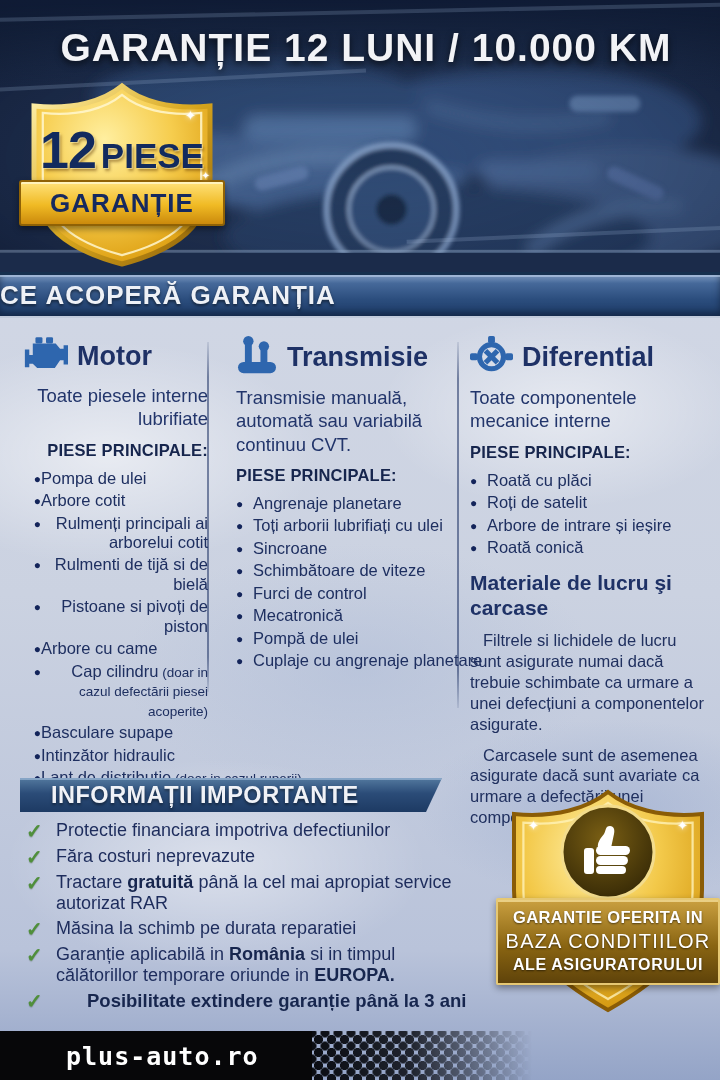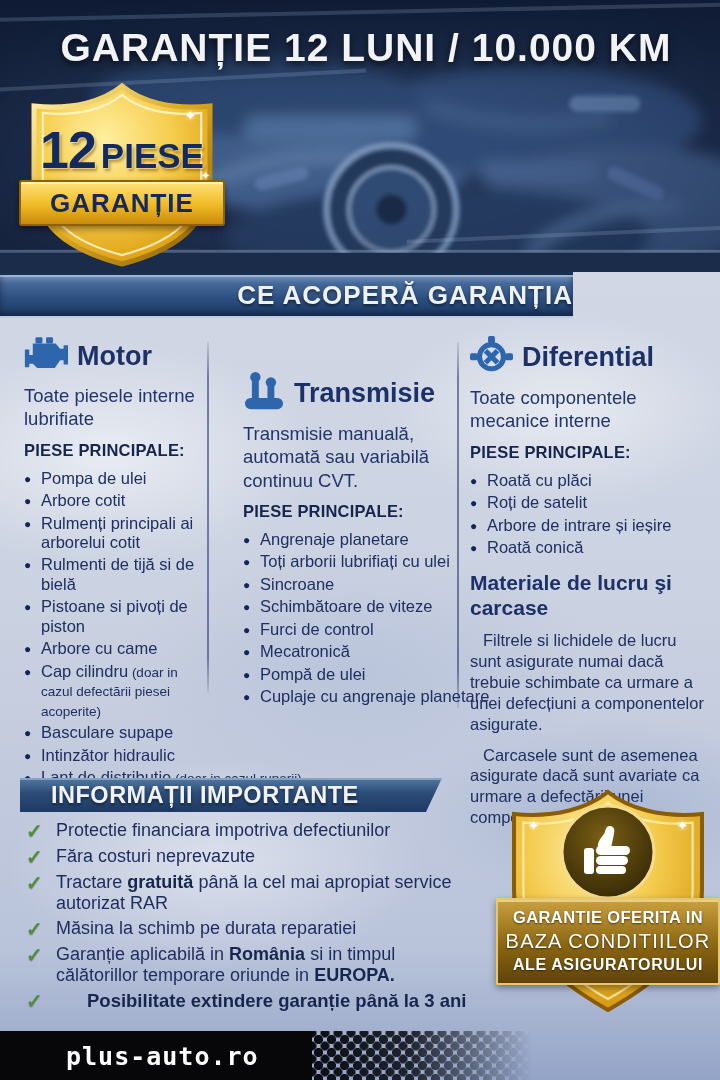--- a/index.html
+++ b/index.html
@@ -26,31 +26,31 @@
   .b1num{font-size:52px;font-weight:800;letter-spacing:-1px;vertical-align:baseline;}
   .b1luni{font-size:35px;font-weight:800;margin-left:5px;}
   .b1ribbon{position:absolute;left:-7px;right:-7px;top:98px;height:42px;
     background:linear-gradient(180deg,#ffe27a,#f0ba24 55%,#cb8a0c);
     border:2px solid #8f6206;border-radius:3px;
     box-shadow:inset 0 2px 0 rgba(255,246,200,.85),0 3px 6px rgba(0,0,0,.4);
     display:flex;align-items:center;justify-content:center;}
   .b1ribbon span{font-size:26px;font-weight:800;color:#15295f;letter-spacing:1px;}
   .spark{position:absolute;color:#fff;font-size:13px;text-shadow:0 0 6px #fff,0 0 2px #fff;z-index:4;}
   
-  .banner{position:absolute;left:0;top:272px;width:573px;height:46px;
+  .banner{position:absolute;left:0;top:272px;width:720px;height:46px;
     background:linear-gradient(180deg,#7b99bf 0,#46699a 20%,#2b4d7d 60%,#1f3e6a 100%);
     border-top:3px solid #16304e;border-bottom:2px solid #c2cbdb;
     box-shadow:inset 0 2px 0 rgba(195,214,238,.55), inset 0 -4px 7px rgba(8,18,38,.5);
-    display:flex;align-items:center;justify-content:flex-end;box-sizing:border-box;padding-left:28px;}
+    display:flex;align-items:center;justify-content:flex-start;box-sizing:border-box;}
   .banner span{color:#eef1f6;font-size:26px;font-weight:700;letter-spacing:1px;
     text-shadow:0 2px 3px rgba(0,0,0,.5);}
   
   .col{position:absolute;}
-  .c1{left:24px;top:336px;width:184px;}
-  .c2{left:243px;top:336px;width:226px;margin-top:36px;}
+  .c1{left:24px;top:336px;width:184px;text-align:right;}
+  .c2{left:236px;top:336px;width:226px;}
   .c3{left:470px;top:336px;width:240px;}
   .colhead{display:flex;align-items:center;gap:9px;min-height:40px;}
   .ctitle{font-size:27px;font-weight:700;color:#1e3166;}
   .csub{margin-top:8px;font-size:18.5px;color:#22356b;line-height:1.26;}
   .chdr{margin-top:10px;font-size:16.5px;font-weight:800;color:#16254d;letter-spacing:.2px;}
   .clist{list-style:none;margin:9px 0 0;padding:0;}
   .clist li{display:flex;margin-bottom:3px;font-size:16.5px;color:#1e2f60;line-height:1.18;}
   .dot{width:17px;flex:none;font-size:12px;padding-top:3px;color:#13245a;}
   .note{font-size:13.5px;}
   .c2 .clist li, .c3 .clist li, .clist li.wide{white-space:nowrap;}

